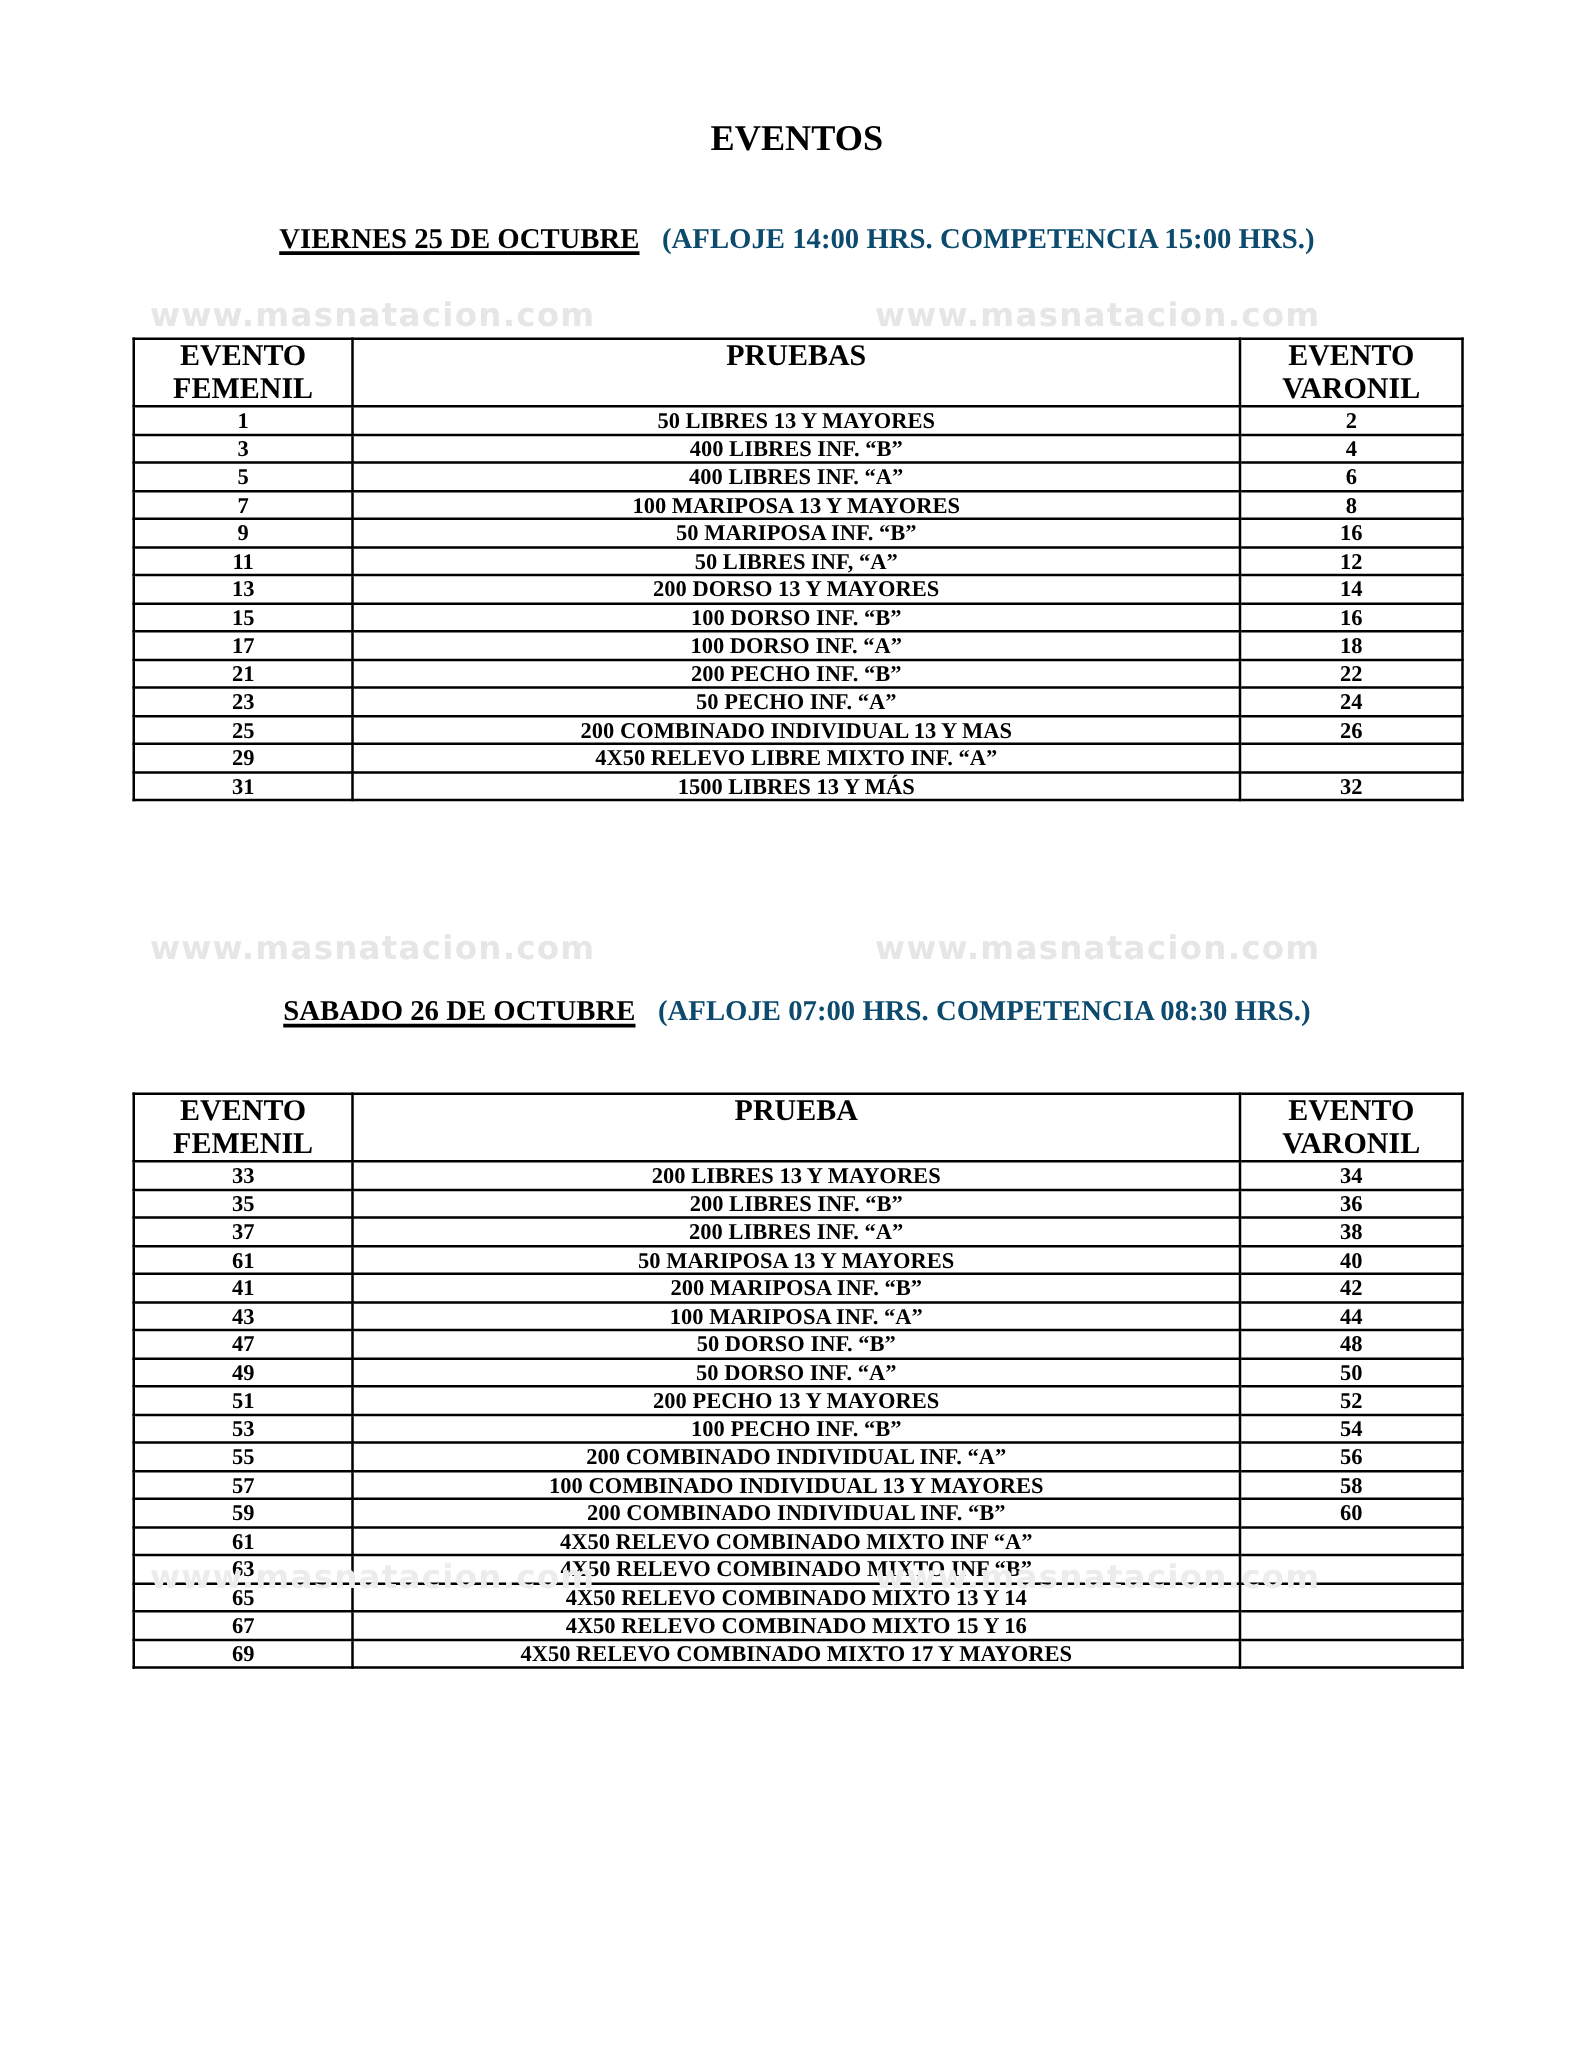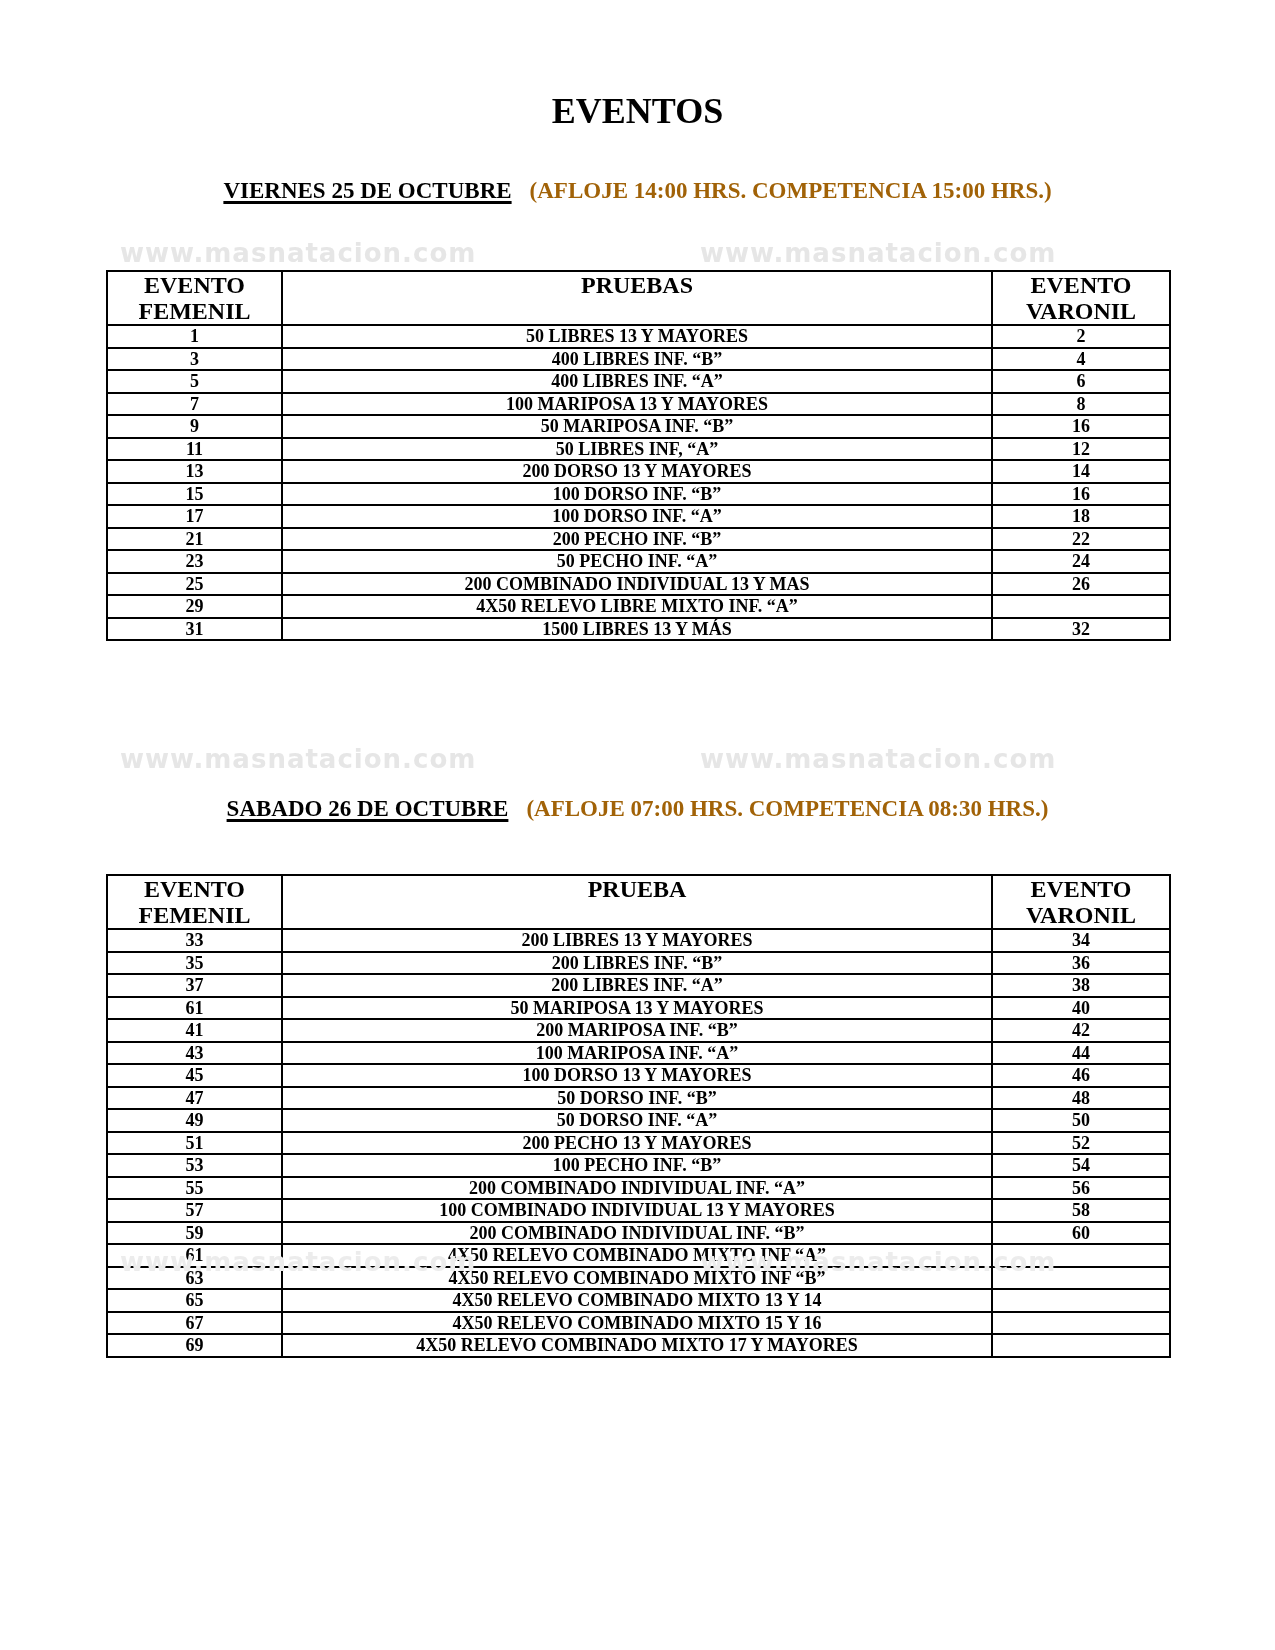--- a/index.html
+++ b/index.html
@@ -1,23 +1,23 @@
 <!DOCTYPE html>
 <html><head>
 <meta charset="utf-8">
 <style>
   html, body { margin:0; padding:0; background:#ffffff; }
   body { width:1275px; height:1650px; position:relative; overflow:hidden;
          font-family:"Liberation Serif", "DejaVu Serif", serif; color:#000; }
   .title { position:absolute; left:0; width:1275px; top:90px; text-align:center;
-           font-size:36px; font-weight:bold; line-height:42px; }
+           font-size:29px; font-weight:bold; line-height:42px; }
   .heading { position:absolute; left:0; width:1275px; text-align:center;
              font-size:23px; font-weight:bold; line-height:28px; white-space:nowrap; }
   .heading .day { text-decoration:underline; text-decoration-thickness:3px; text-underline-offset:3px; }
-  .heading .times { color:#a16207; margin-left:18px; }
+  .heading .times { color:#0c4a6e; margin-left:18px; }
   .watermark { position:absolute; font-family:"DejaVu Sans", sans-serif; font-size:26px;
                color:#e6e6e6; letter-spacing:1px; font-weight:bold; white-space:nowrap; }
   table.events { position:absolute; left:106px; border-collapse:collapse;
                  font-weight:bold; font-size:18px; }
   table.events th, table.events td { border:2px solid #000; text-align:center; padding:0; }
   table.events th { font-size:24px; line-height:26px; vertical-align:top; height:50px; }
   table.events td { height:20.5px; line-height:20px; }
   .c1 { width:173px; } .c2 { width:708px; } .c3 { width:176px; }
 </style>
 </head>
@@ -154,25 +154,20 @@
         <td>41</td>
         <td>200 MARIPOSA INF. “B”</td>
         <td>42</td>
       </tr>
       <tr>
         <td>43</td>
         <td>100 MARIPOSA INF. “A”</td>
         <td>44</td>
       </tr>
       <tr>
-        <td>45</td>
-        <td>100 DORSO 13 Y MAYORES</td>
-        <td>46</td>
-      </tr>
-      <tr>
         <td>47</td>
         <td>50 DORSO INF. “B”</td>
         <td>48</td>
       </tr>
       <tr>
         <td>49</td>
         <td>50 DORSO INF. “A”</td>
         <td>50</td>
       </tr>
       <tr>

